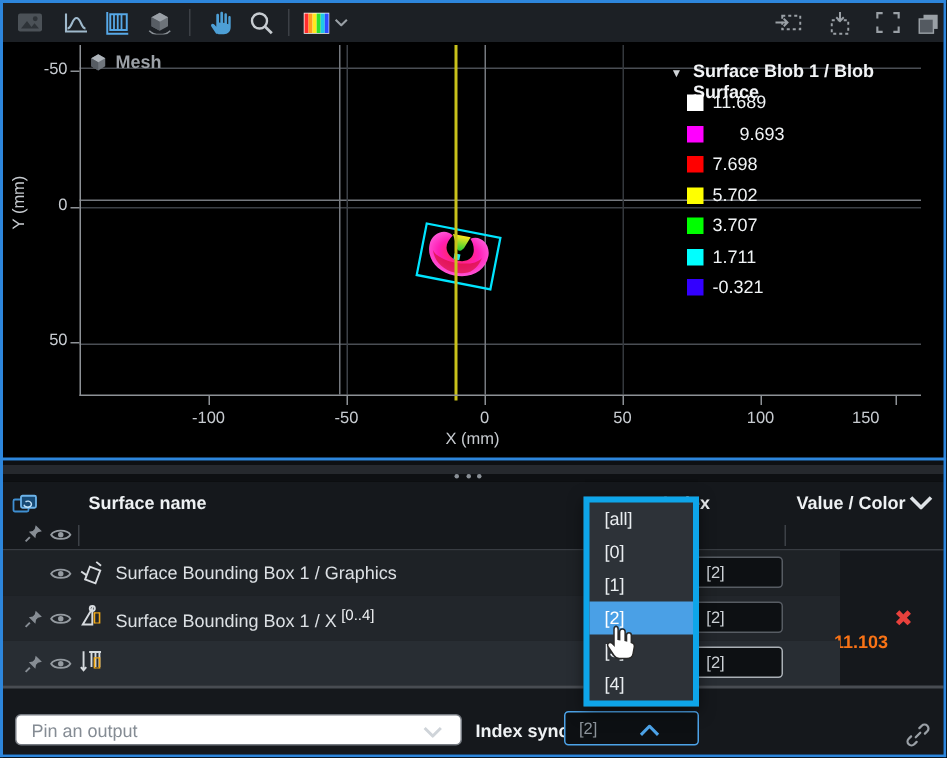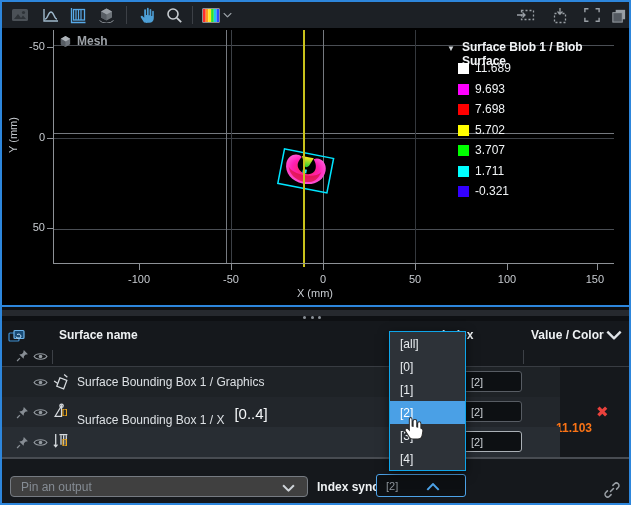--- a/index.html
+++ b/index.html
@@ -17,29 +17,29 @@
   .plot{position:absolute;left:2px;top:28px;width:627px;height:277px;background:#000;z-index:1;}
   .gl{position:absolute;}
   .ticklab{position:absolute;color:#c7cbd0;font-size:11px;}
   .axline{position:absolute;background:#8d9196;}
   .legend-val{position:absolute;color:#f0f3f5;font-size:12px;}
   .legend-sw{position:absolute;width:11px;height:11px;}
   
   .panel{position:absolute;left:2px;top:321px;width:627px;height:182px;background:#15181c;z-index:5;}
   .row{position:absolute;left:0;width:558px;height:30px;}
   .rowtext{position:absolute;left:75px;top:8px;color:#dce0e4;white-space:nowrap;}
-  .range-sup{font-size:15px;color:#f4f6f8;vertical-align:super;margin-left:10px;}
+  .range-sup{font-size:10px;color:#f4f6f8;vertical-align:super;margin-left:3px;}
   .idxbox{position:absolute;left:430px;top:4px;width:90px;height:21px;background:#0d1013;
           border:1px solid #575c63;border-radius:3px;color:#ccd1d6;font-size:11px;
           display:flex;align-items:center;justify-content:center;}
   .colhead{color:#eef1f3;font-weight:bold;font-size:12px;position:absolute;top:7px;white-space:nowrap;}
   .vsep{position:absolute;width:1px;height:14px;background:#3c4046;top:7px;}
   
   .dropdown{position:absolute;left:389px;top:331px;width:77px;height:140px;background:#2d3238;
-            border:1px solid #0ea5e9;z-index:60;display:flex;flex-direction:column;
+            border:4px solid #0ea5e9;z-index:60;display:flex;flex-direction:column;
             box-shadow:0 3px 10px rgba(0,0,0,.55);}
   .dditem{flex:1;display:flex;align-items:center;padding-left:10px;color:#e9edf0;font-size:12px;cursor:pointer;}
   .dditem.sel{background:#4aa0e6;color:#fff;}
   .combo{position:absolute;border-radius:4px;display:flex;align-items:center;}
   .icon{display:inline-block;line-height:0;}
 </style>
 </head>
 <body>
 
 <svg width="0" height="0" style="position:absolute">
@@ -200,41 +200,41 @@
 
     <div class="ticklab" style="left:3px;top:12px;width:40px;text-align:right">-50</div>
     <div class="ticklab" style="left:3px;top:103px;width:40px;text-align:right">0</div>
     <div class="ticklab" style="left:3px;top:193px;width:40px;text-align:right">50</div>
 
     <div class="ticklab" style="left:107px;top:245px;width:60px;text-align:center">-100</div>
     <div class="ticklab" style="left:199px;top:245px;width:60px;text-align:center">-50</div>
     <div class="ticklab" style="left:291px;top:245px;width:60px;text-align:center">0</div>
     <div class="ticklab" style="left:383px;top:245px;width:60px;text-align:center">50</div>
     <div class="ticklab" style="left:475px;top:245px;width:60px;text-align:center">100</div>
-    <div class="ticklab" style="left:542px;top:245px;width:60px;text-align:right">150</div>
+    <div class="ticklab" style="left:566px;top:245px;width:60px;text-align:left">150</div>
 
     <div class="ticklab" style="left:273px;top:259px;width:80px;text-align:center">X (mm)</div>
     <div class="ticklab" style="left:-18px;top:100px;width:60px;height:14px;text-align:center;transform:rotate(-90deg)">Y (mm)</div>
 
     <span class="icon abs" style="left:57px;top:7px">
       <svg width="13" height="13" viewBox="0 0 12 12">
           <path d="M6 1 L10.3 3.5 V8.5 L6 11 L1.7 8.5 V3.5 Z" fill="#6f757c"></path>
           <path d="M6 1 L10.3 3.5 L6 6 L1.7 3.5 Z" fill="#aeb4ba"></path>
           <path d="M6 6 V11 L1.7 8.5 V3.5 Z" fill="#565c63"></path>
         </svg>
     </span>
     <div class="abs" style="left:75px;top:6px;color:#9ca1a7;font-weight:bold">Mesh</div>
 
     <div>
       <span class="abs" style="left:445px;top:16px;color:#d0d4d8;font-size:8px">▼</span>
       <div class="abs" style="left:460px;top:12px;color:#f2f4f6;font-weight:bold">Surface Blob 1 / Blob Surface</div>
       <div class="legend-sw" style="left: 456px; top: 35px; background-color: rgb(255, 255, 255);"></div>
       <div class="legend-val" style="left:473px;top:33px">11.689</div>
       <div class="legend-sw" style="left: 456px; top: 56px; background-color: rgb(255, 0, 255);"></div>
-      <div class="legend-val" style="left:473px;top:54px">9.693</div>
+      <div class="legend-val" style="left:491px;top:54px">9.693</div>
       <div class="legend-sw" style="left: 456px; top: 76px; background-color: rgb(255, 0, 0);"></div>
       <div class="legend-val" style="left:473px;top:74px">7.698</div>
       <div class="legend-sw" style="left: 456px; top: 97px; background-color: rgb(255, 255, 0);"></div>
       <div class="legend-val" style="left:473px;top:95px">5.702</div>
       <div class="legend-sw" style="left: 456px; top: 117px; background-color: rgb(0, 255, 0);"></div>
       <div class="legend-val" style="left:473px;top:115px">3.707</div>
       <div class="legend-sw" style="left: 456px; top: 138px; background-color: rgb(0, 255, 255);"></div>
       <div class="legend-val" style="left:473px;top:136px">1.711</div>
       <div class="legend-sw" style="left: 456px; top: 158px; background-color: rgb(51, 0, 255);"></div>
       <div class="legend-val" style="left:473px;top:156px">-0.321</div>
@@ -325,21 +325,21 @@
             <path d="M7 2.5 H14.5"></path>
             <path d="M8.5 3 V12 M11 3 V12 M13.5 3 V12"></path>
           </svg>
         <span class="abs" style="left:10px;top:10px;color:#f0a818;font-size:8px;font-weight:bold">[]</span>
       </span>
       <div class="idxbox" style="border-color:#aab0b6">[2]</div>
     </div>
 
     <div class="abs" style="left:0;top:136px;width:627px;height:2px;background:#484c52"></div>
 
-    <div class="combo" style="left:8px;top:155px;width:298px;height:21px;border:1px solid #767b82;background:#404040">
+    <div class="combo" style="left:8px;top:155px;width:298px;height:21px;border:1px solid #767b82;background:#ffffff">
       <span style="margin-left:10px;color:#858c94">Pin an output</span>
       <svg class="abs" style="right:12px;top:7px;color:#cfd4d9" width="13" height="8" viewBox="0 0 12 7">
           <use href="#sym-chevd"></use>
         </svg>
     </div>
     <div class="abs" style="left:315px;top:159px;color:#eef1f3;font-weight:bold">Index sync</div>
     <div class="combo" style="left:374px;top:153px;width:90px;height:23px;border:1px solid #4da3e8;background:#0d1013;border-radius:3px">
       <span style="margin-left:9px;color:#8d949b;font-size:11px">[2]</span>
       <svg class="abs" style="right:25px;top:8px;color:#4da3e8" width="14" height="8" viewBox="0 0 12 7">
           <use href="#sym-chevu"></use>

